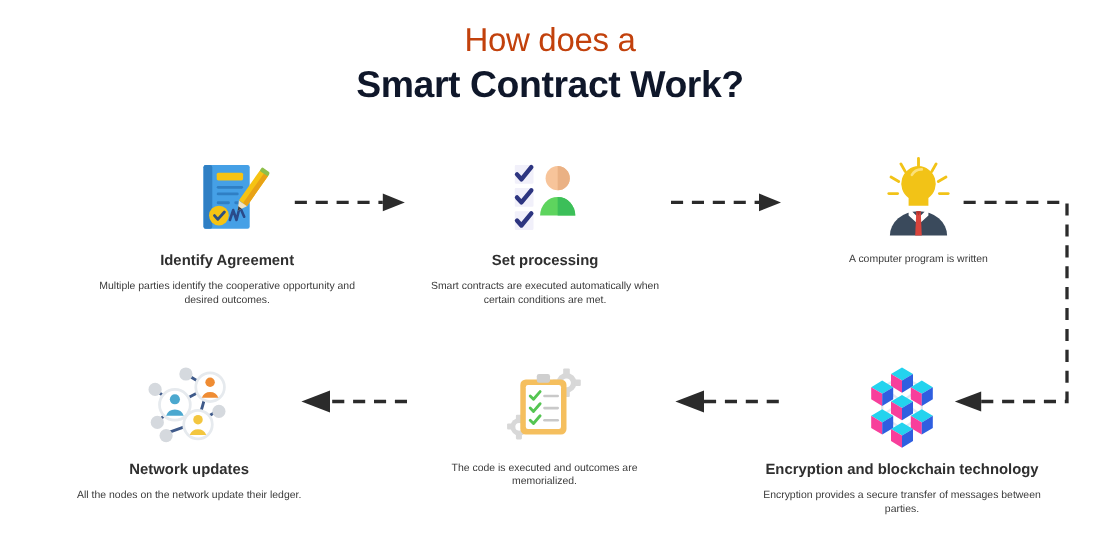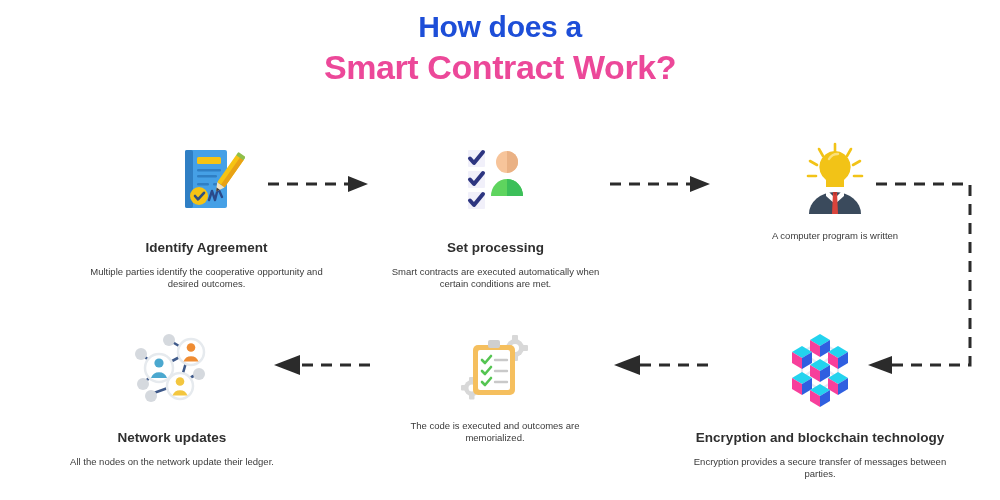--- a/index.html
+++ b/index.html
@@ -19,50 +19,51 @@
   
   .title-block {
     position: absolute;
     top: 8px;
     left: 0;
     width: 1000px;
     text-align: center;
   }
   .title-line1 {
     font-size: 30px;
-    font-weight: bold;
-    color: #1d4ed8;
+    font-weight: normal;
+    color: #c2410c;
     letter-spacing: -0.3px;
     line-height: 38px;
+    margin-top: 10px;
   }
   .title-line2 {
     font-size: 34px;
     font-weight: bold;
-    color: #ec4899;
+    color: #0f172a;
     letter-spacing: -0.4px;
     line-height: 42px;
   }
 
   
   .step {
     position: absolute;
     text-align: center;
   }
   .step-icon {
     height: 80px;
     display: flex;
     align-items: center;
     justify-content: center;
   }
   .step-title {
     font-size: 13.5px;
     font-weight: bold;
     color: #2f2f2f;
     line-height: 17px;
-    margin-top: 19px;
+    margin-top: 8px;
   }
   .step-desc {
     font-size: 9.5px;
     color: #3a3a3a;
     line-height: 12px;
     margin-top: 10px;
   }
 
   #step-1 { left: 74px;  top: 140px; width: 265px; }
   #step-2 { left: 378px; top: 140px; width: 235px; }

